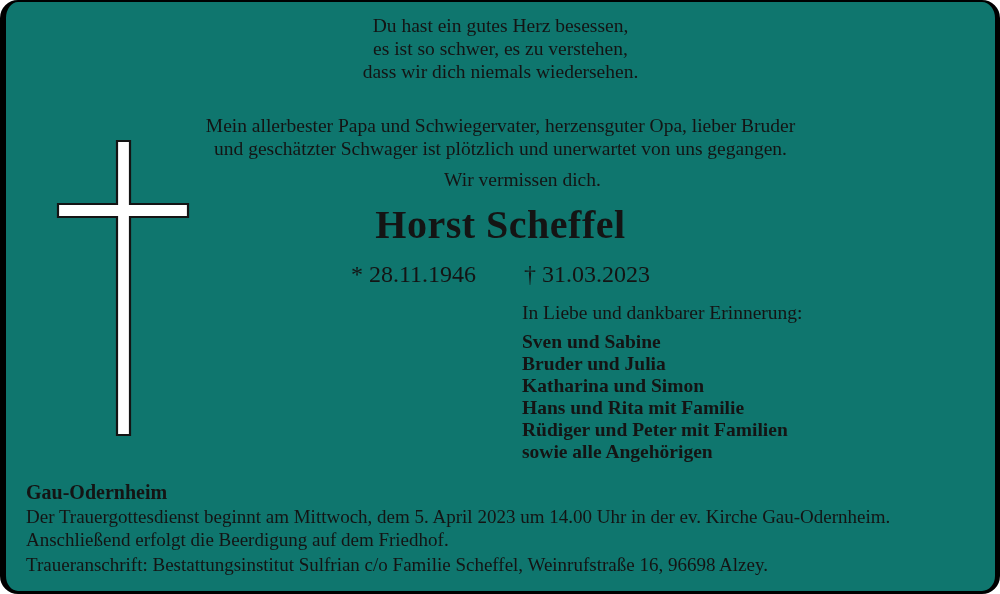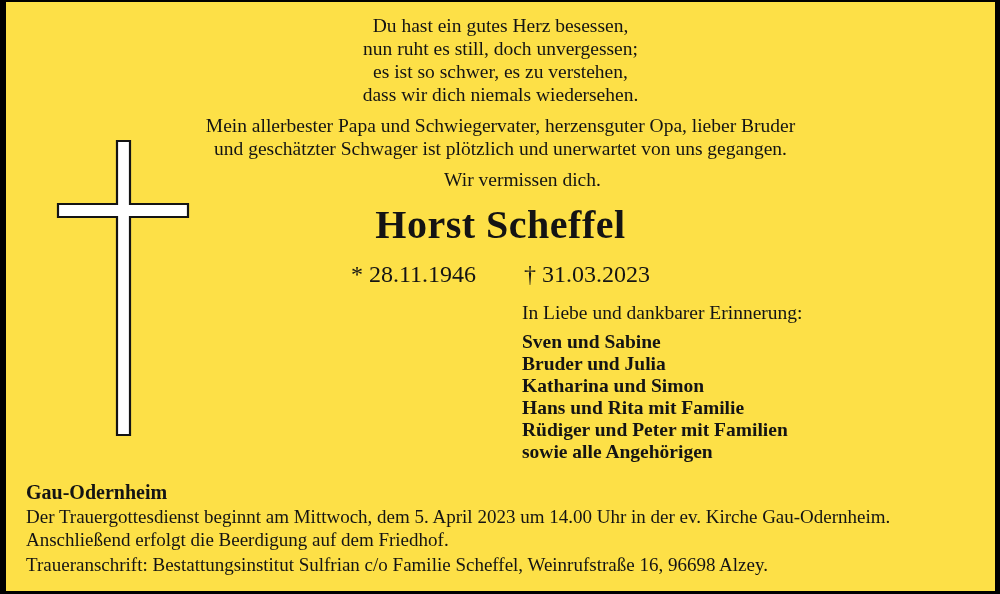--- a/index.html
+++ b/index.html
@@ -5,27 +5,28 @@
   html, body {
     margin: 0;
     padding: 0;
     background: #ffffff;
   }
   .notice {
     position: relative;
     width: 1000px;
     height: 594px;
     box-sizing: border-box;
-    background: #fde047;
+    background: #0f766e;
     border-style: solid;
     border-color: #000000;
     border-width: 2px 5px 3px 6px;
     font-family: "Liberation Serif", "DejaVu Serif", serif;
     color: #141414;
     overflow: hidden;
+    border-radius: 18px;
   }
   .poem {
     position: absolute;
     top: 12px; left: 0; right: 0;
     text-align: center;
     font-size: 19.5px;
     line-height: 23px;
   }
   .intro {
     position: absolute;
@@ -100,21 +101,20 @@
     white-space: nowrap;
   }
 </style>
 </head>
 <body>
 
 <div class="notice">
 
   <div class="poem">
     <div>Du hast ein gutes Herz besessen,</div>
-    <div>nun ruht es still, doch unvergessen;</div>
     <div>es ist so schwer, es zu verstehen,</div>
     <div>dass wir dich niemals wiedersehen.</div>
   </div>
 
   <div class="intro">
     <div>Mein allerbester Papa und Schwiegervater, herzensguter Opa, lieber Bruder</div>
     <div>und geschätzter Schwager ist plötzlich und unerwartet von uns gegangen.</div>
   </div>
 
   <div class="farewell">Wir vermissen dich.</div>

